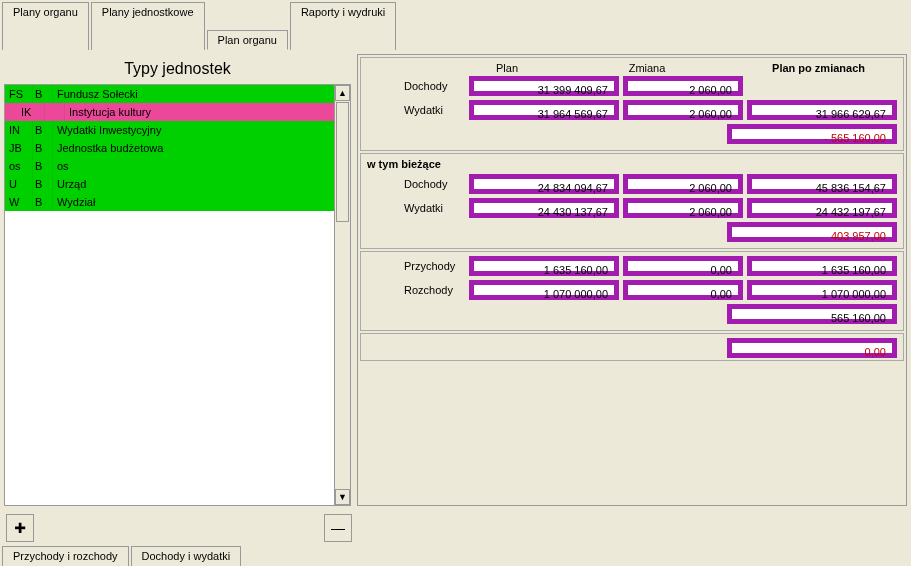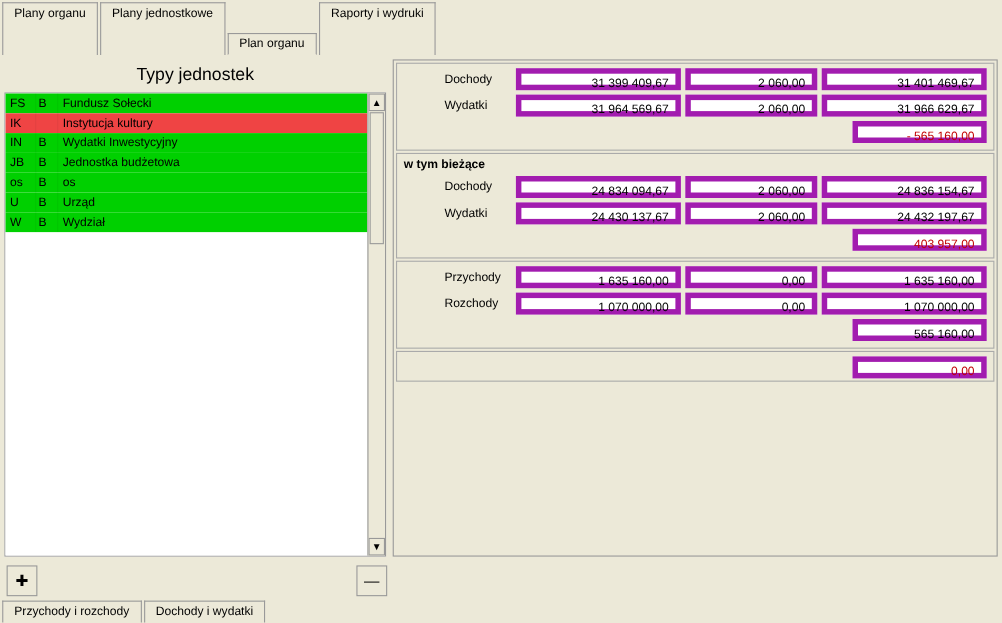--- a/index.html
+++ b/index.html
@@ -58,21 +58,21 @@
     flex: 1;
     background: #fff;
   }
   .grid-row {
     display: flex;
     height: 18px;
     line-height: 18px;
     font-size: 11px;
   }
   .grid-row.green { background: #00d000; color: #000; }
-  .grid-row.white { background: #ef4444; color: #000; }
+  .grid-row.white { background: #ec4899; color: #000; padding-left: 12px; }
   .cell-code { width: 28px; padding-left: 4px; border-right: 1px solid rgba(0,0,0,0.05); }
   .cell-b { width: 20px; padding-left: 2px; border-right: 1px solid rgba(0,0,0,0.05); }
   .cell-name { flex: 1; padding-left: 4px; }
   .scrollbar {
     width: 16px;
     background: #ece9d8;
     border-left: 1px solid #999;
     position: relative;
   }
   .sb-btn {
@@ -133,21 +133,21 @@
     line-height: 18px;
     text-align: right;
     padding-right: 6px;
     font-size: 11px;
   }
   .val.red { color: #c00000; }
   .v1 { width: 150px; margin-right: 4px;}
   .v2 { width: 120px; margin-right: 4px;}
   .v3 { width: 150px; }
   .tot-row { display: flex; justify-content: flex-end; padding-right: 0; }
-  .tot-row .val { width: 122px; text-align: right; }
+  .tot-row .val { width: 170px; text-align: right; }
   .subtitle { font-weight: bold; margin-bottom: 4px; }
 
   .btn-row {
     display: flex;
     padding: 4px 6px;
     gap: 290px;
   }
   .sqbtn {
     width: 28px; height: 28px;
     border: 1px solid #999;
@@ -232,44 +232,48 @@
         <div class="sb-btn sb-top">▲</div>
         <div class="sb-thumb"></div>
         <div class="sb-btn sb-bot">▼</div>
       </div>
     </div>
   </div>
 
   <div class="right-panel">
 
     <div class="section">
+      <div class="headers">
+        <div class="hcol col1">Plan</div>
+        <div class="hcol col2">Zmiana</div>
+        <div class="hcol col3">Plan po zmianach</div>
+      </div>
       <div class="row">
         <div class="rlabel">Dochody</div>
         <div class="val v1">31 399 409,67</div>
         <div class="val v2">2 060,00</div>
-        <div class="val v3">31 401 469,67</div>
       </div>
       <div class="row">
         <div class="rlabel">Wydatki</div>
         <div class="val v1">31 964 569,67</div>
         <div class="val v2">2 060,00</div>
         <div class="val v3">31 966 629,67</div>
       </div>
       <div class="tot-row">
         <div class="val red">-  565 160,00</div>
       </div>
     </div>
 
     <div class="section">
       <div class="subtitle">w tym bieżące</div>
       <div class="row">
         <div class="rlabel">Dochody</div>
         <div class="val v1">24 834 094,67</div>
         <div class="val v2">2 060,00</div>
-        <div class="val v3">24 836 154,67</div>
+        <div class="val v3">45 836 154,67</div>
       </div>
       <div class="row">
         <div class="rlabel">Wydatki</div>
         <div class="val v1">24 430 137,67</div>
         <div class="val v2">2 060,00</div>
         <div class="val v3">24 432 197,67</div>
       </div>
       <div class="tot-row">
         <div class="val red">403 957,00</div>
       </div>

